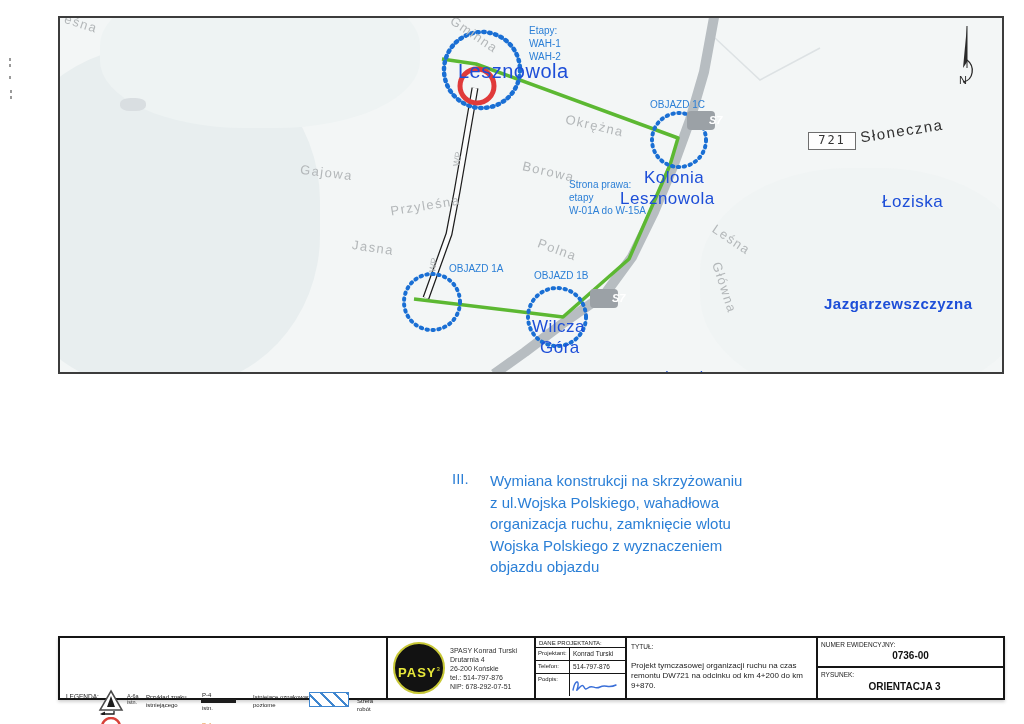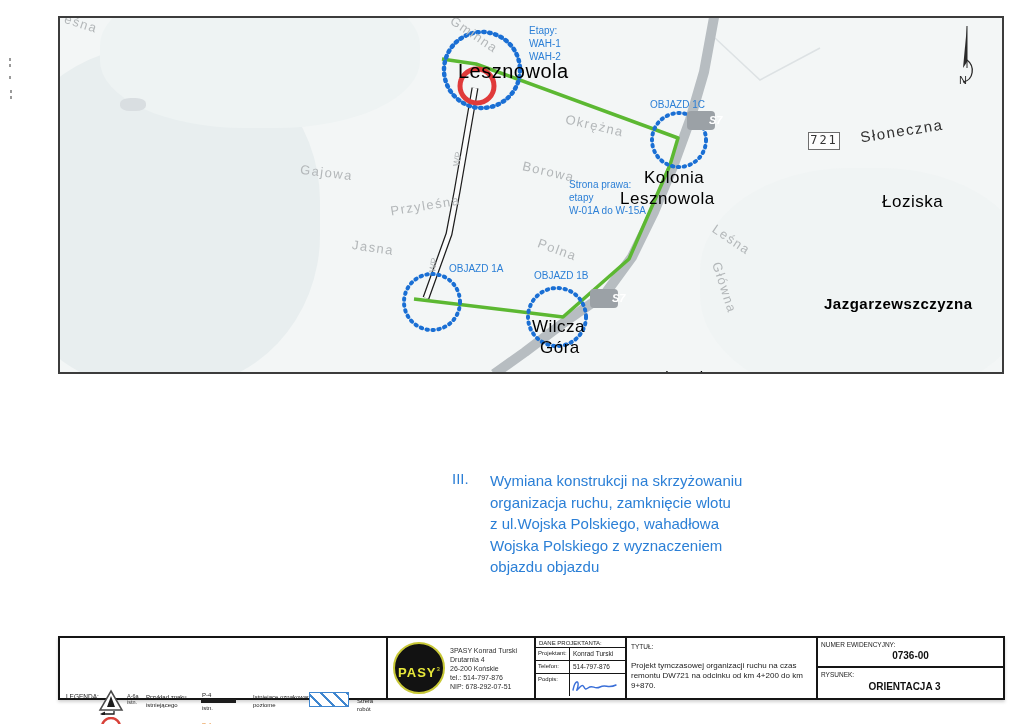--- a/index.html
+++ b/index.html
@@ -3,25 +3,25 @@
 <meta charset="utf-8">
 <style>
   * { margin:0; padding:0; box-sizing:border-box; }
   html,body { width:1024px; height:724px; background:#ffffff; font-family:"Liberation Sans", sans-serif; position:relative; overflow:hidden; }
   .abs { position:absolute; }
 
   
   #map { left:58px; top:16px; width:946px; height:358px; border:2px solid #3c3c3c; background:#f3f6f6; overflow:hidden; }
   .patch { position:absolute; border-radius:45%; }
   .street { position:absolute; color:#b3b7b9; font-size:13px; letter-spacing:1.5px; white-space:nowrap; }
-  .place  { position:absolute; color:#000000; font-size:17px; letter-spacing:0.5px; white-space:nowrap; }
+  .place  { position:absolute; color:#1d4ed8; font-size:17px; letter-spacing:0.5px; white-space:nowrap; }
   .blue-note { position:absolute; color:#2b7fd6; font-size:10px; line-height:13px; white-space:nowrap; }
   .shield-s7 { position:absolute; width:28px; height:19px; background:#9ba1a6; border-radius:4px; color:#fff;
                font-size:11px; font-weight:bold; font-style:italic; text-align:center; line-height:19px;padding-left:22px; }
-  .shield-721 { position:absolute; width:32px; height:18px; background:#fdfdfd; border:1.5px solid #6e6e6e;
+  .shield-721 { position:absolute; width:48px; height:18px; background:#fdfdfd; border:1.5px solid #6e6e6e;
                 color:#333; font-family:"DejaVu Sans Mono", monospace; font-size:12px; text-align:center; line-height:15px; letter-spacing:2px; }
   .dot { position:absolute; width:2px; height:3px; background:#9a9a9a; }
 
   
   #note-numeral { left:452px; top:470px; color:#2b7fd6; font-size:15px; }
   #note-lines { left:490px; top:470px; color:#2b7fd6; font-size:15px; line-height:21.5px; }
 
   
   #titleblock { left:58px; top:636px; width:947px; height:64px; border:2px solid #151515; display:flex; background:#fff;
                 box-shadow:0 2px 3px rgba(0,0,0,0.18); }
@@ -122,22 +122,22 @@
     <path d="M15,4 L11,46 L15,40 Z" fill="#2a2a2a"></path>
     <path d="M15,4 L15,46" stroke="#2a2a2a" stroke-width="1" fill="none"></path>
     <path d="M15,38 C23,44 22,58 11,60" stroke="#2a2a2a" stroke-width="1.3" fill="none"></path>
     <text x="7" y="62" font-size="11" fill="#2a2a2a">N</text>
   </svg>
 </div>
 
 <div id="note-numeral" class="abs">III.</div>
 <div id="note-lines" class="abs">
   <div>Wymiana konstrukcji na skrzyżowaniu</div>
+  <div>z ul.Wojska Polskiego, wahadłowa</div>
   <div>organizacja ruchu, zamknięcie wlotu</div>
-  <div>z ul.Wojska Polskiego, wahadłowa</div>
   <div>Wojska Polskiego z wyznaczeniem</div>
   <div>objazdu objazdu</div>
 </div>
 
 <div id="titleblock" class="abs">
 
   <div class="tb-cell" style="width:326px">
     <div class="abs tb-label" style="left:6px;top:7px">LEGENDA:</div>
 
     <svg width="26" height="26" style="position:absolute;left:38px;top:3px">

